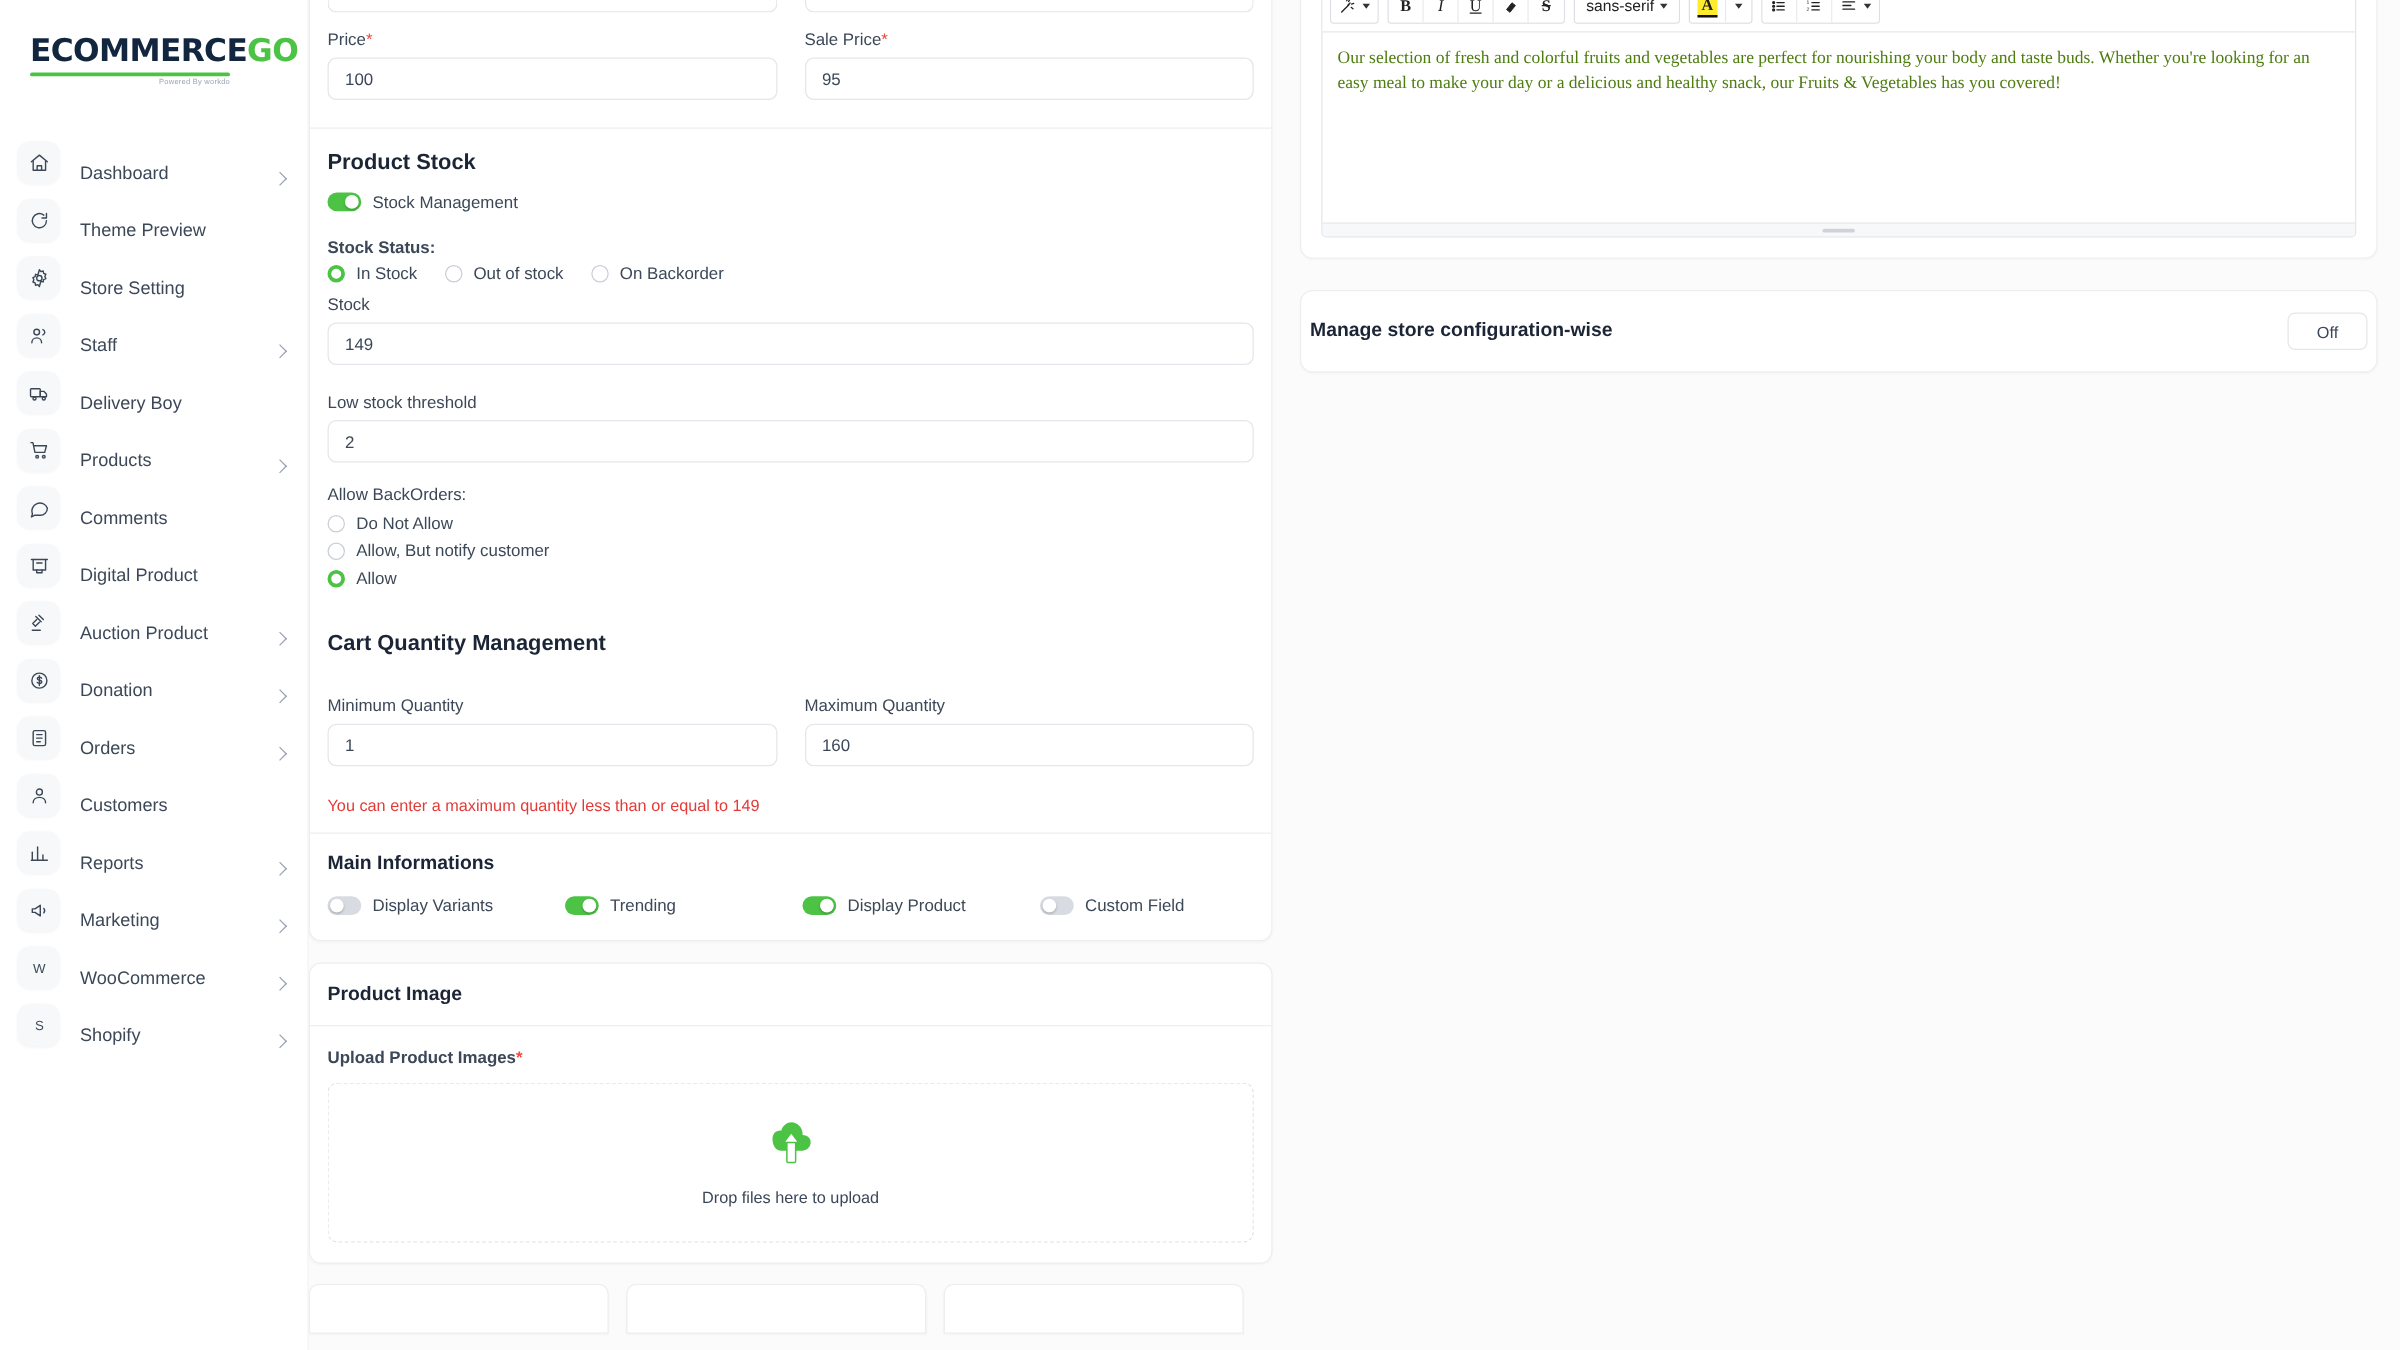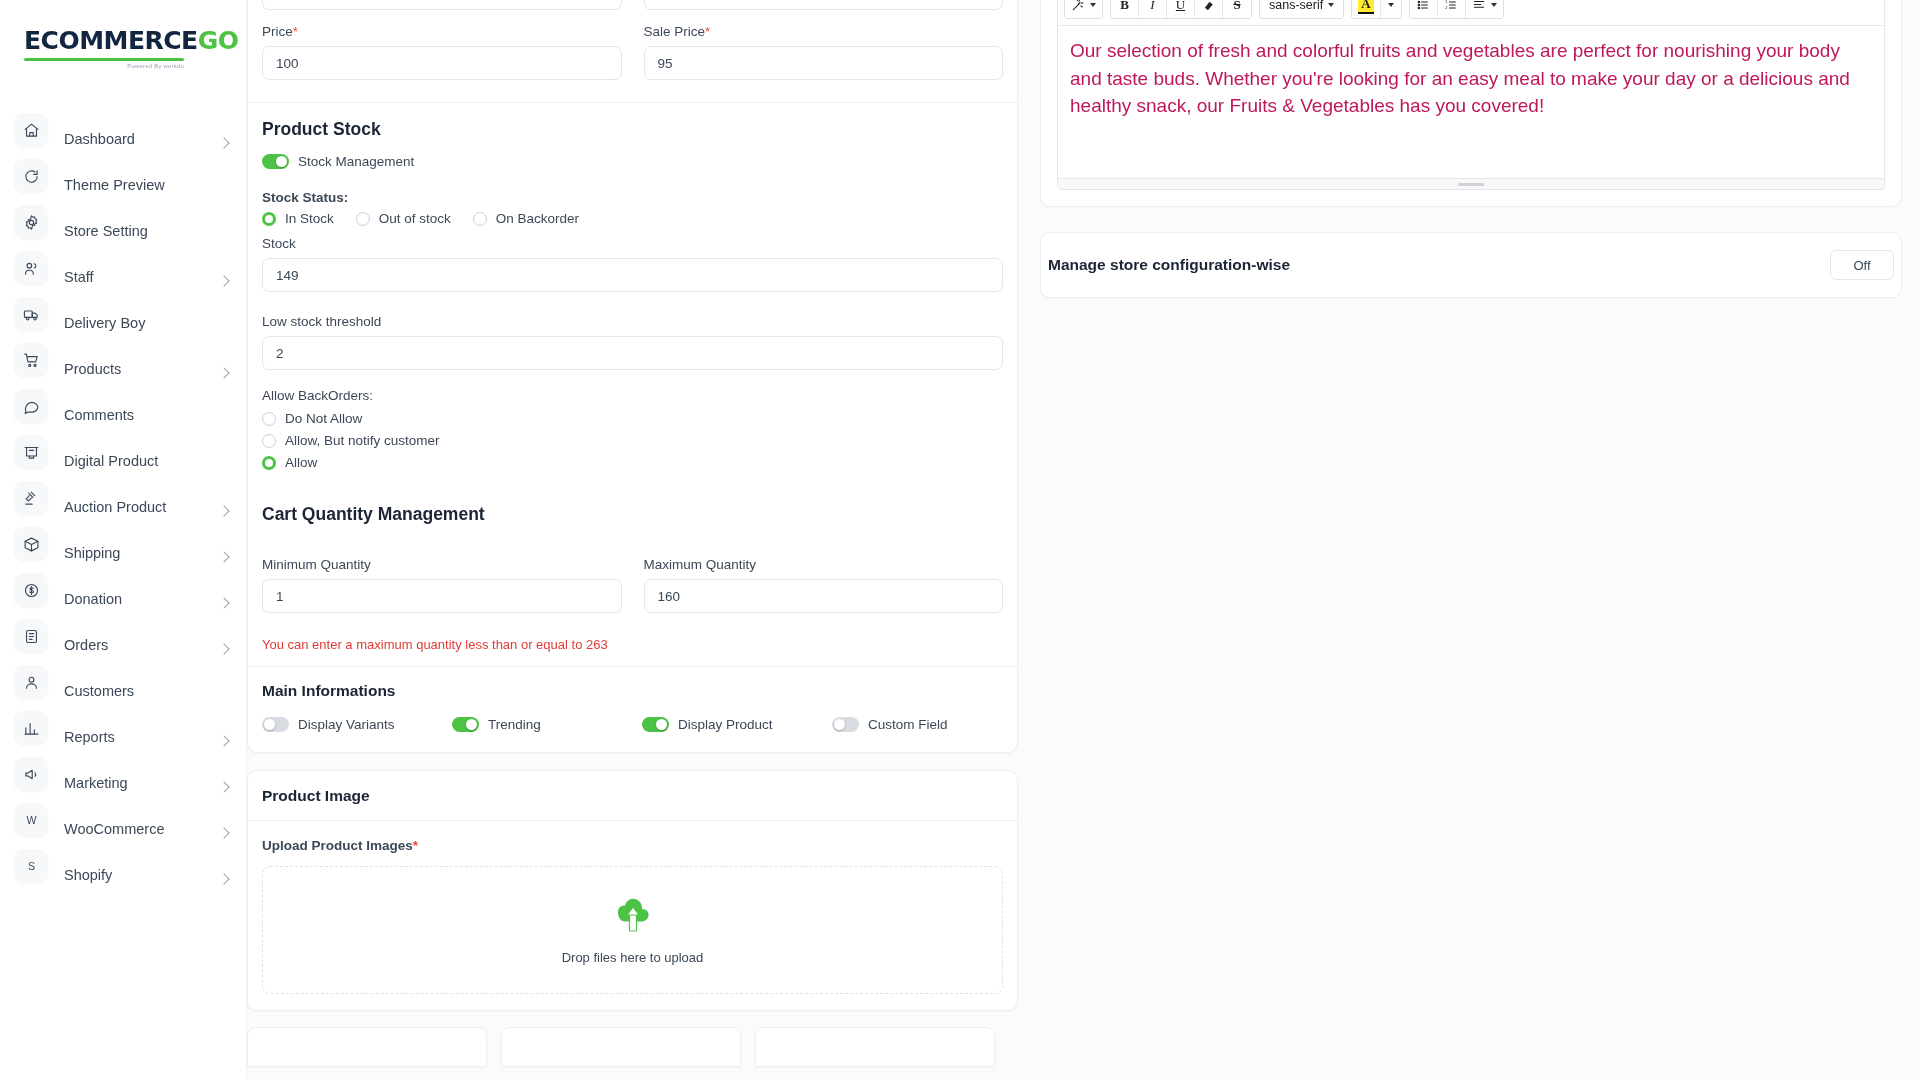--- a/index.html
+++ b/index.html
@@ -144,22 +144,22 @@
     background: #fff; border: none; cursor: pointer;
     font-size: 13px; color: #222; font-family: "Liberation Serif", serif;
     border-right: 1px solid #e6e8eb;
   }
   .tb-btn:last-child { border-right: none; }
   .tb-btn.wide { padding: 0 9px; font-family: "Liberation Sans", sans-serif; font-size: 12.5px; }
   .caret { width: 0; height: 0; border-left: 3.5px solid transparent; border-right: 3.5px solid transparent; border-top: 4.5px solid #333; margin-left: 5px; }
   .hl-A { background: #ffec2e; padding: 0 3px; font-weight: 700; font-family: "Liberation Serif", serif; border-bottom: 2px solid #111; }
   .editor-body {
     padding: 11px 12px; min-height: 152px;
-    font-size: 19px; line-height: 1.45; color: #be185d;
-    font-family: Liberation Sans, sans-serif;
+    font-size: 14px; line-height: 1.45; color: #4d7c0f;
+    font-family: Liberation Serif, serif;
   }
   .editor-foot {
     height: 11px; background: #f7f8f9; border-top: 1px solid #e6e8eb;
     display: flex; align-items: center; justify-content: center;
   }
   .grip { width: 26px; height: 3px; background: #cfd3d8; border-radius: 2px; }
 
   .cfg-card {
     display: flex; align-items: center; justify-content: space-between;
     padding: 18px 7px; height: 66px;
@@ -269,31 +269,20 @@
       <div class="nav-item">
         <span class="nav-ico">
             <svg viewBox="0 0 24 24">
               <path d="M4 20h9"></path>
               <path d="M8 4.5l6 6"></path>
               <path d="M11.5 3l5 5"></path>
               <path d="M9 8l-4.5 4.5 3 3L12 11"></path>
             </svg>
           </span>
         <span class="nav-label">Auction Product</span>
-        <span class="chev"></span>
-      </div>
-      <div class="nav-item">
-        <span class="nav-ico">
-            <svg viewBox="0 0 24 24">
-              <path d="M3 7.5 12 3l9 4.5v9L12 21l-9-4.5z"></path>
-              <path d="M3 7.5 12 12l9-4.5"></path>
-              <path d="M12 12v9"></path>
-            </svg>
-          </span>
-        <span class="nav-label">Shipping</span>
         <span class="chev"></span>
       </div>
       <div class="nav-item">
         <span class="nav-ico">
             <svg viewBox="0 0 24 24">
               <circle cx="12" cy="12" r="8.5"></circle>
               <path d="M14.5 9.2c-.6-.7-1.5-1-2.5-1-1.4 0-2.3.7-2.3 1.7 0 2.3 5 1.1 5 3.4 0 1-1 1.8-2.5 1.8-1.1 0-2-.4-2.6-1.1"></path>
               <path d="M12 6.5v11"></path>
             </svg>
           </span>
@@ -456,21 +445,21 @@
             <label class="lbl">Minimum Quantity</label>
             <input class="inp" value="1" style="">
           </div>
           <div class="fld">
             <label class="lbl">Maximum Quantity</label>
             <input class="inp" value="160" style="">
           </div>
         </div>
 
         <div class="pad" style="margin-top:24px;">
-          <div class="err">You can enter a maximum quantity less than or equal to 263</div>
+          <div class="err">You can enter a maximum quantity less than or equal to 149</div>
         </div>
 
         <div class="hr" style="margin-top:14px;"></div>
 
         <div class="pad" style="padding-top:15px;padding-bottom:20px;">
           <div class="sec-title" style="font-size:15.5px;">Main Informations</div>
           <div style="display:flex;align-items:flex-end;margin-top:17px;">
             <div class="tgl-row" style="width:190px;">
               <span class="tgl">
                   <span class="knob"></span>

